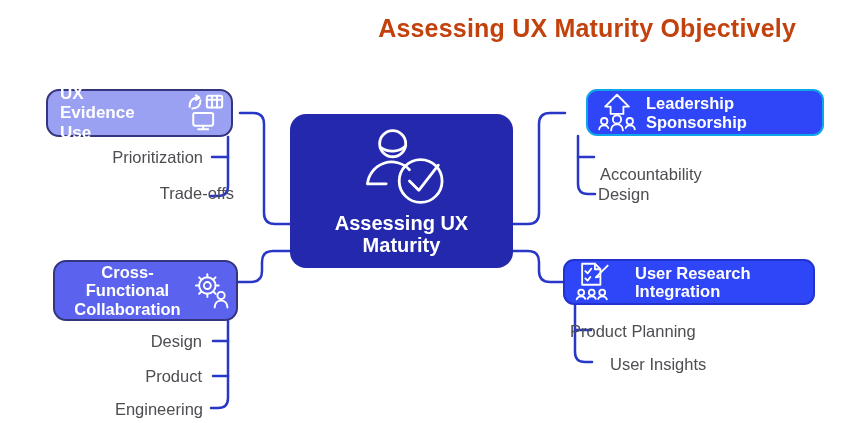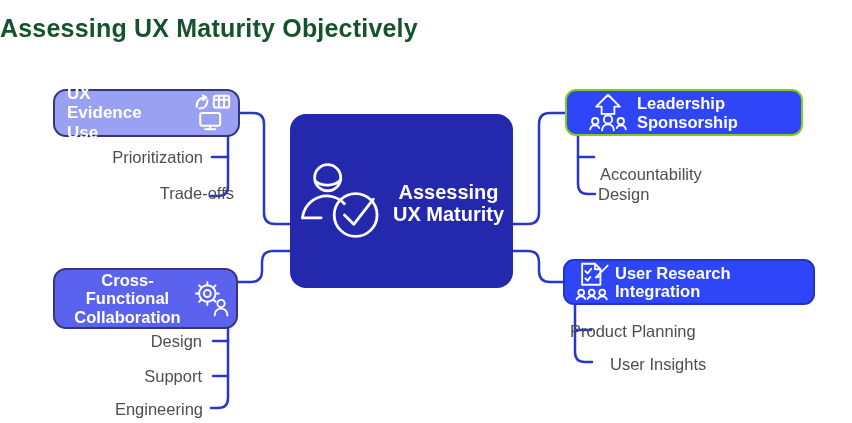--- a/index.html
+++ b/index.html
@@ -3,57 +3,57 @@
 <meta charset="utf-8">
 <style>
   html,body{margin:0;padding:0;}
   body{
     width:852px;height:423px;position:relative;overflow:hidden;
     background:#ffffff;
     font-family:"Liberation Sans", sans-serif;
   }
   .title{
     position:absolute;left:0;top:14px;width:796px;
-    text-align:left;font-size:25px;font-weight:800;
-    color:#14532d;letter-spacing:.2px;
+    text-align:right;font-size:25px;font-weight:800;
+    color:#c2410c;letter-spacing:.2px;
   }
   svg.wires{position:absolute;left:0;top:0;z-index:1;}
   .wire{fill:none;stroke:#2837c6;stroke-width:2.5;stroke-linecap:round;}
   .node{
     position:absolute;z-index:2;display:flex;align-items:center;
     box-sizing:border-box;color:#ffffff;font-weight:bold;
   }
   .node-label{line-height:1.12;}
   .node-icon{flex:0 0 auto;display:flex;align-items:center;justify-content:center;}
   #node-center{
-    left:290px;top:114px;width:223px;height:174px;
+    left:290px;top:114px;width:223px;height:154px;
     background:#2428ac;border-radius:16px;
-    justify-content:center;text-align:center;
+    flex-direction:column;justify-content:center;text-align:center;
   }
   #node-center .center-label{font-size:20px;width:160px;margin-top:4px;}
   #node-ux{
-    left:53px;top:89px;width:187px;height:48px;
+    left:46px;top:89px;width:187px;height:48px;
     background:#9aa0f2;border:2.5px solid #35357d;border-radius:13px;
     padding:0 6px 0 12px;font-size:17px;justify-content:space-between;gap:32px;
   }
   #node-cross{
-    left:53px;top:268px;width:185px;height:61px;
+    left:53px;top:260px;width:185px;height:61px;
     background:#5b63ee;border:2.5px solid #35357d;border-radius:13px;
     padding:0 4px 0 10px;font-size:16.5px;justify-content:space-between;
   }
   #node-cross .node-label{text-align:center;width:128px;}
   #node-lead{
-    left:565px;top:89px;width:238px;height:47px;
-    background:#2e46f7;border:2px solid #84cc16;border-radius:11px;
-    padding:0 8px 0 20px;font-size:16.5px;gap:8px;
+    left:586px;top:89px;width:238px;height:47px;
+    background:#2e46f7;border:2px solid #0ea5e9;border-radius:11px;
+    padding:0 8px 0 8px;font-size:16.5px;gap:8px;
   }
   #node-user{
     left:563px;top:259px;width:252px;height:46px;
     background:#2e46f7;border:2px solid #2133cc;border-radius:11px;
-    padding:0 8px 0 8px;font-size:16.5px;gap:0;
+    padding:0 8px 0 8px;font-size:16.5px;gap:20px;
   }
   .child{
     position:absolute;z-index:2;color:#4d4d52;font-size:16.5px;
     white-space:nowrap;
   }
   .child.left{text-align:left;}
   .ic{display:block;}
 </style>
 </head>
 <body>
@@ -152,17 +152,17 @@
   <span class="node-label">User Research Integration</span>
 </div>
 
 <div class="child left" style="right:649px;top:148px">Prioritization</div>
 <div class="child left" style="right:618px;top:184px">Trade-offs</div>
 
 <div class="child" style="left:600px;top:165px">Accountability</div>
 <div class="child" style="left:598px;top:185px">Design</div>
 
 <div class="child left" style="right:650px;top:332px">Design</div>
-<div class="child left" style="right:650px;top:367px">Support</div>
+<div class="child left" style="right:650px;top:367px">Product</div>
 <div class="child left" style="right:649px;top:400px">Engineering</div>
 
 <div class="child" style="left:570px;top:322px">Product Planning</div>
 <div class="child" style="left:610px;top:355px">User Insights</div>
 
 </body></html>

